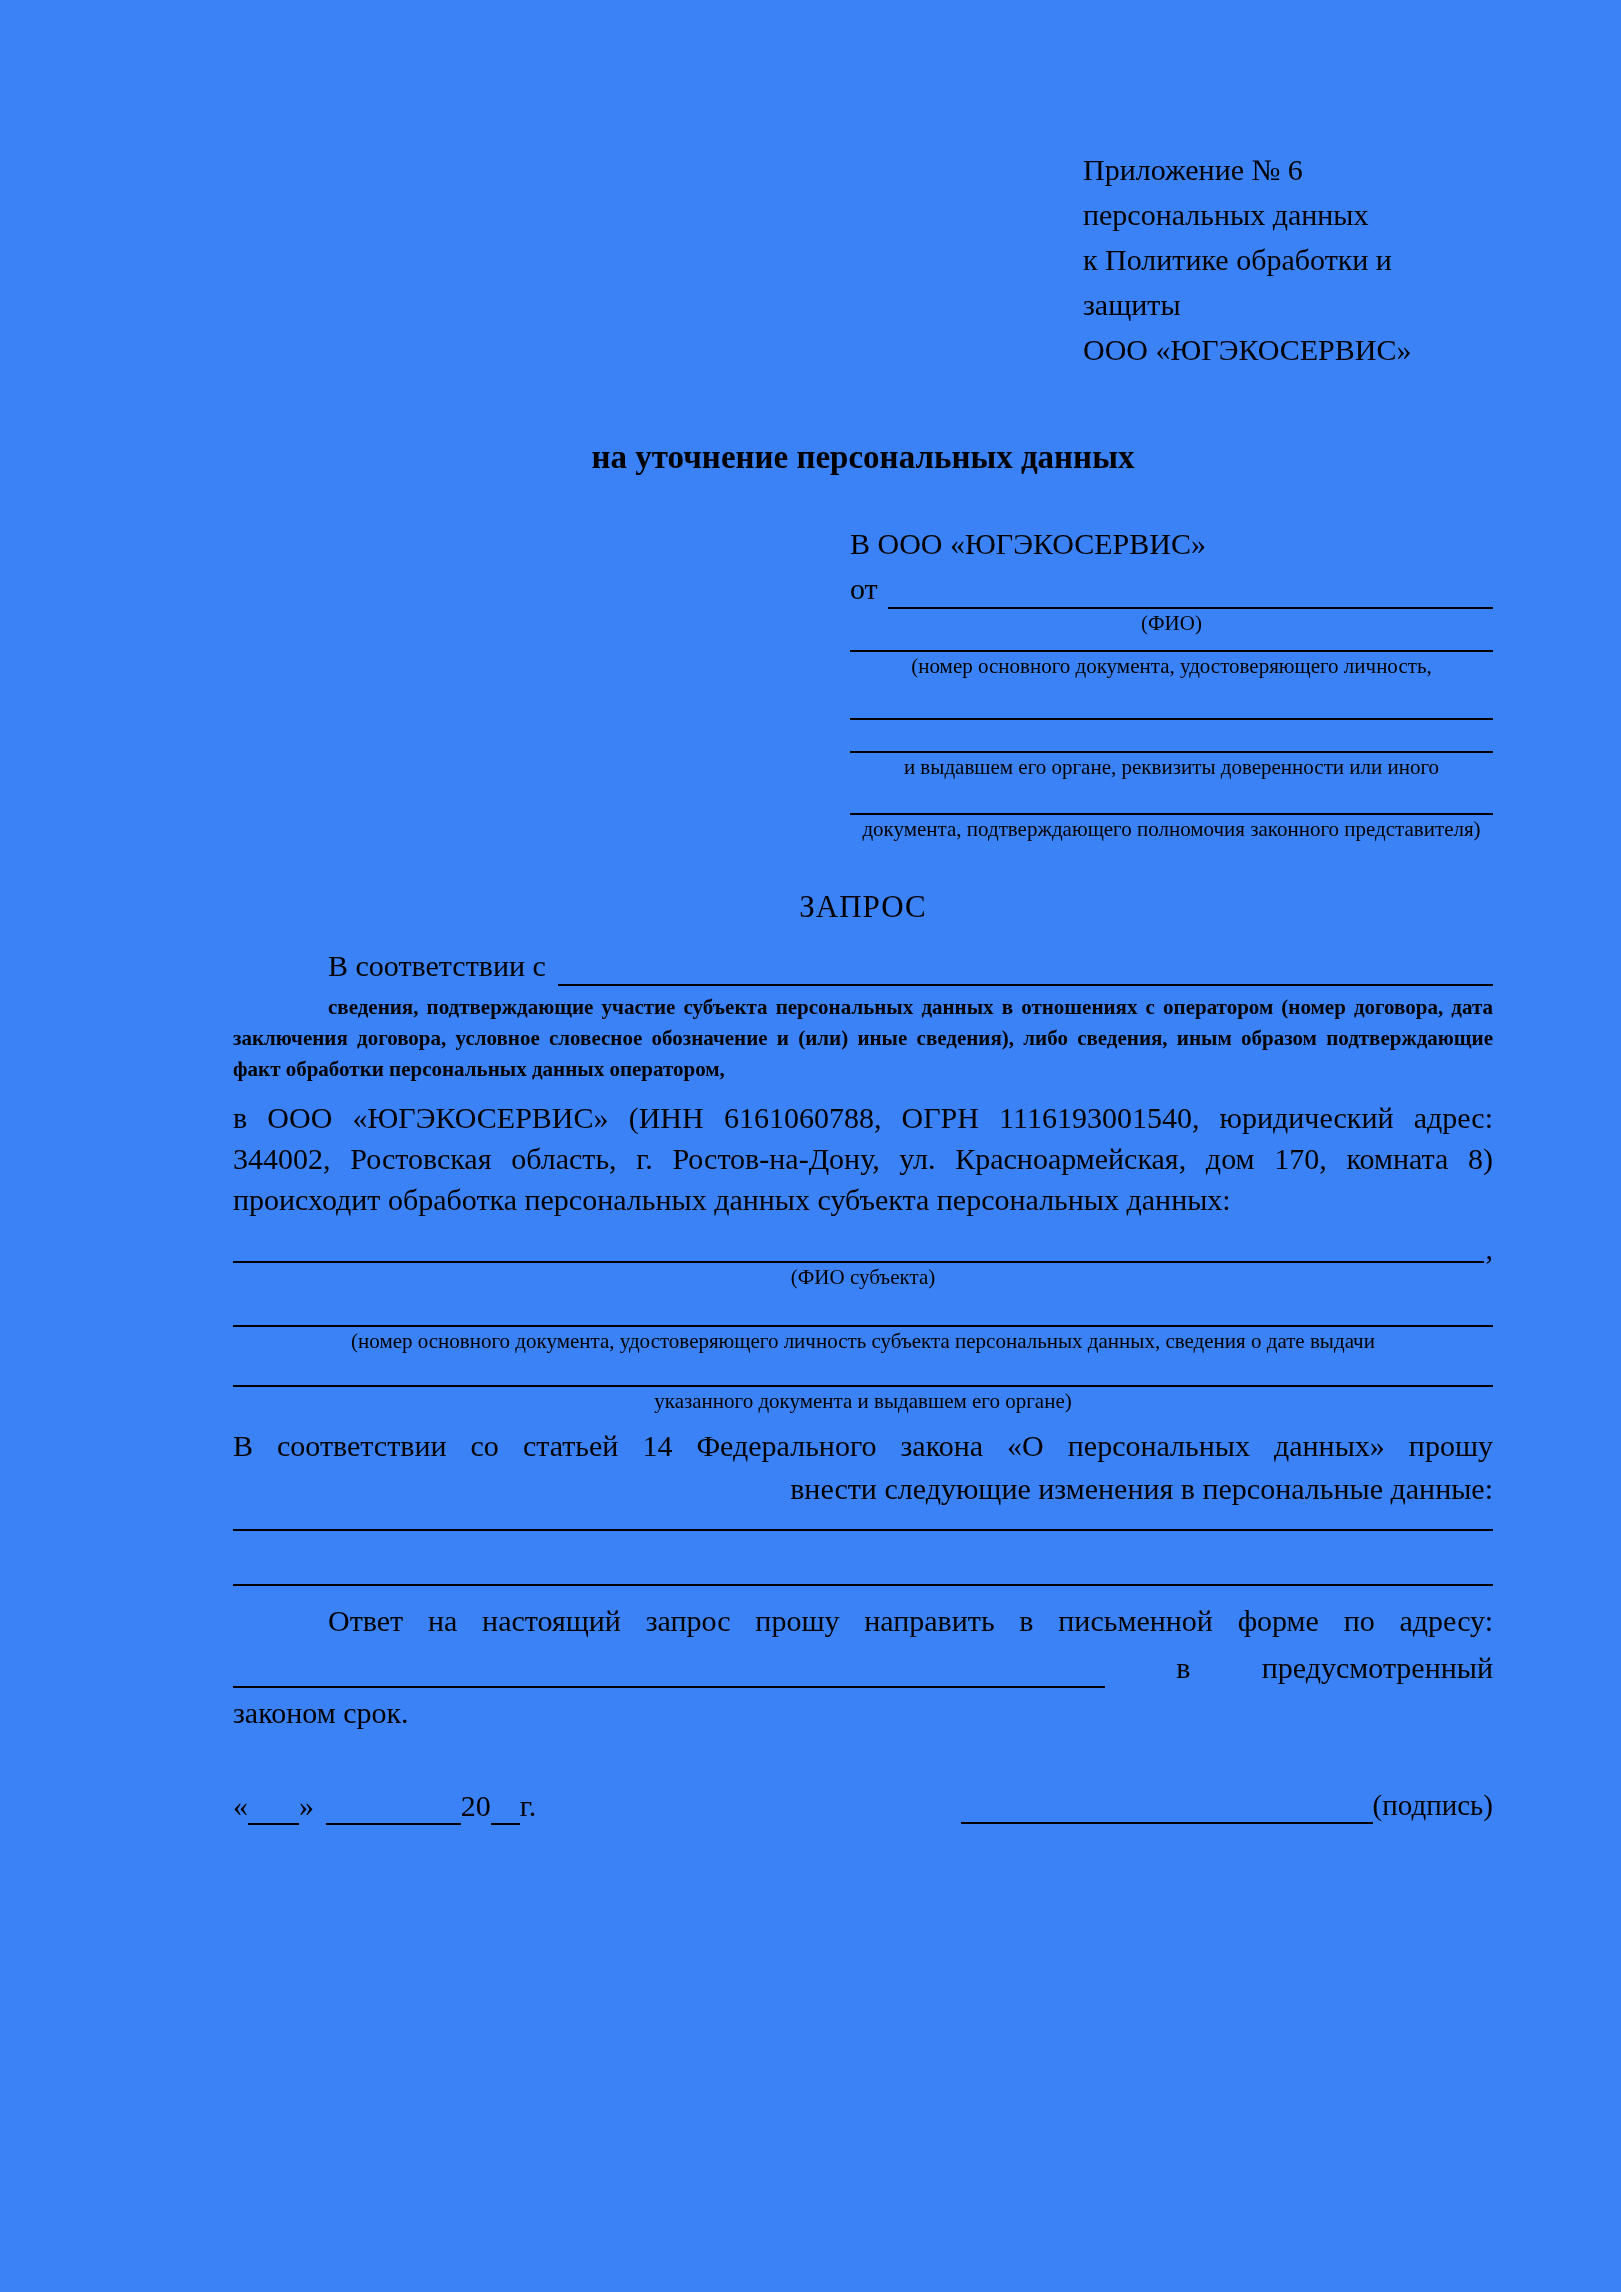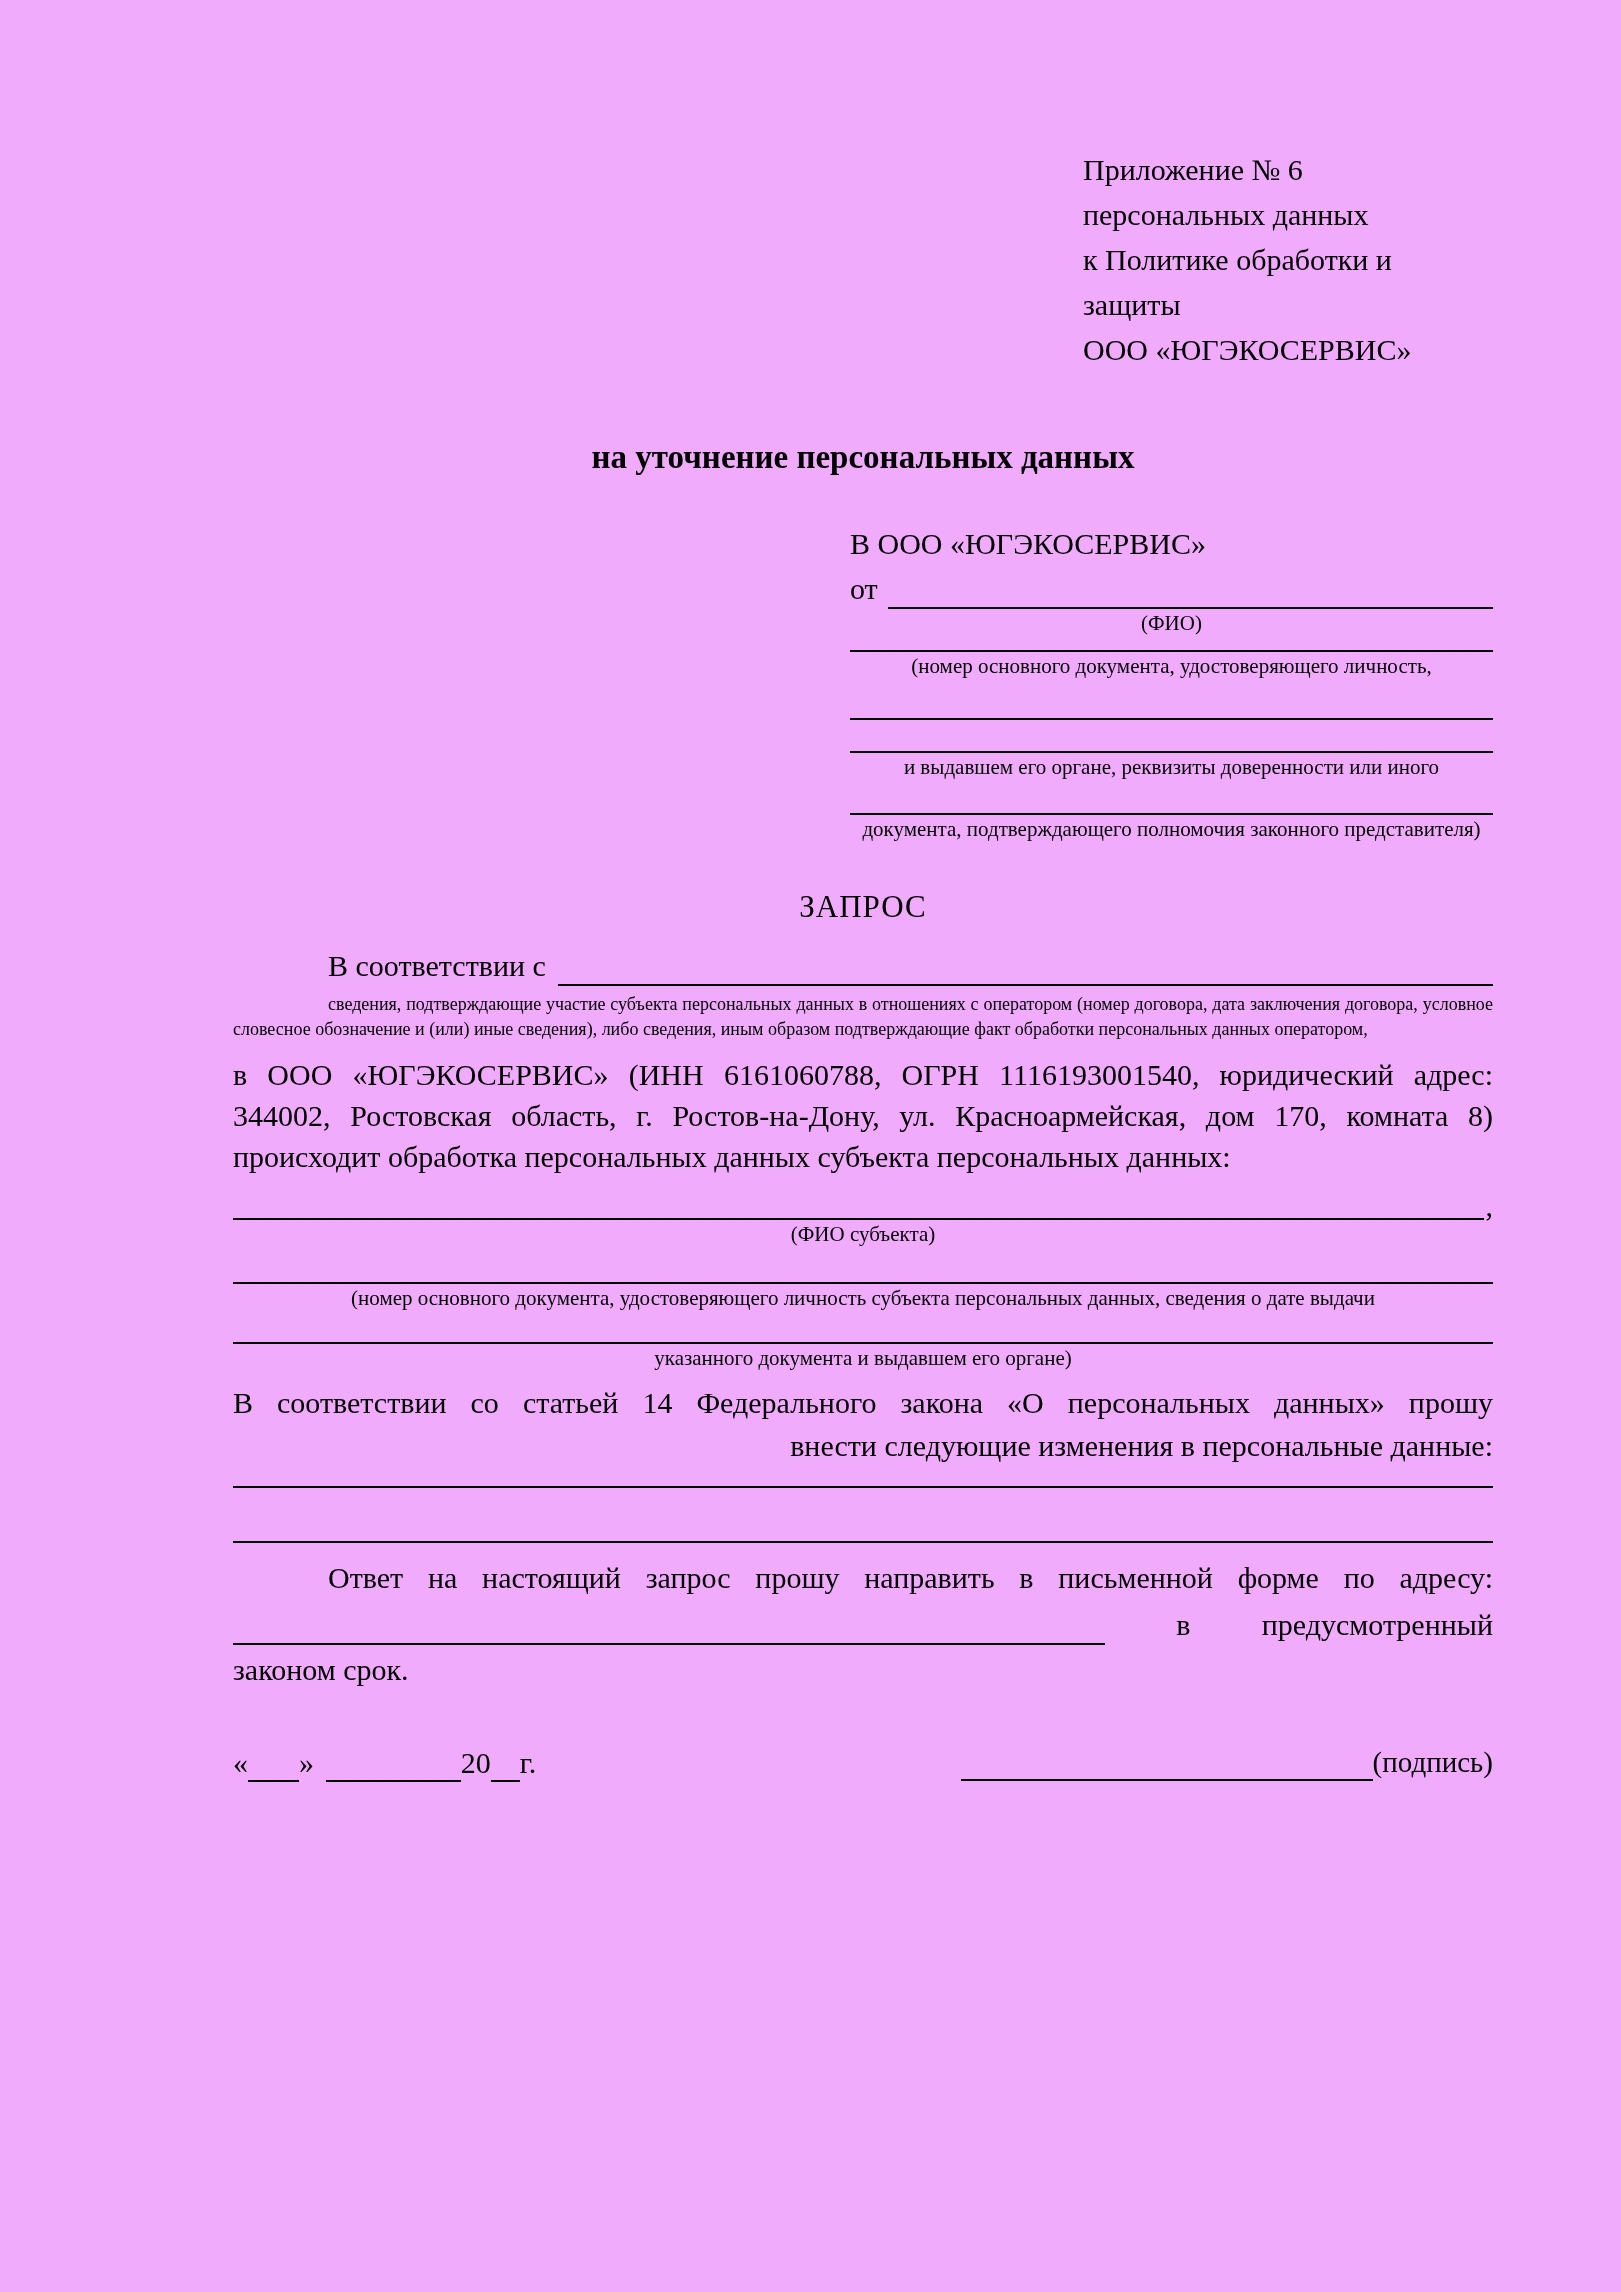--- a/index.html
+++ b/index.html
@@ -1,19 +1,19 @@
 <!DOCTYPE html>
 <html><head>
 <meta charset="utf-8">
 <style>
   html,body { margin:0; padding:0; background:#e8e8e8; }
   .page {
     position:relative;
     width:1621px; height:2293px;
-    background:#f0abfc;
+    background:#3b82f6;
     font-family:"Liberation Serif","DejaVu Serif",serif;
     color:#000;
     overflow:hidden;
   }
   .content {
     position:absolute; left:233px; top:0;
     width:1260px;
     font-size:30px;
     line-height:41px;
   }
@@ -47,24 +47,25 @@
   .blank-c { border-bottom:2px solid #000; height:31px; }
   
   .zapros { margin-top:45px; text-align:center; font-size:31px; line-height:35px; letter-spacing:1px; }
   
   .accord { display:flex; align-items:flex-end; margin-top:19.6px; height:43px; }
   .accord .lbl { margin-left:95px; white-space:nowrap; }
   .accord .ul { flex:1; border-bottom:2.9px solid #000; margin-left:11.8px; height:39px; }
   
   .footnote {
     margin-top:5.9px;
-    font-size:18px;
-    line-height:25px;
+    font-size:21px;
+    line-height:31px;
     text-align:justify;
     text-indent:95px;
+    font-weight:bold;
   }
   
   .op { margin-top:11.8px; }
   .jline { text-align:justify; text-align-last:justify; line-height:41px; }
   .nline { line-height:41px; }
   
   .blank-full { border-bottom:2.9px solid #000; height:41px; }
   .blank-comma { display:flex; align-items:flex-end; }
   .blank-comma .ul { flex:1; border-bottom:2.9px solid #000; height:41px; }
   .blank-comma .comma { line-height:29px; padding-left:2px; }

